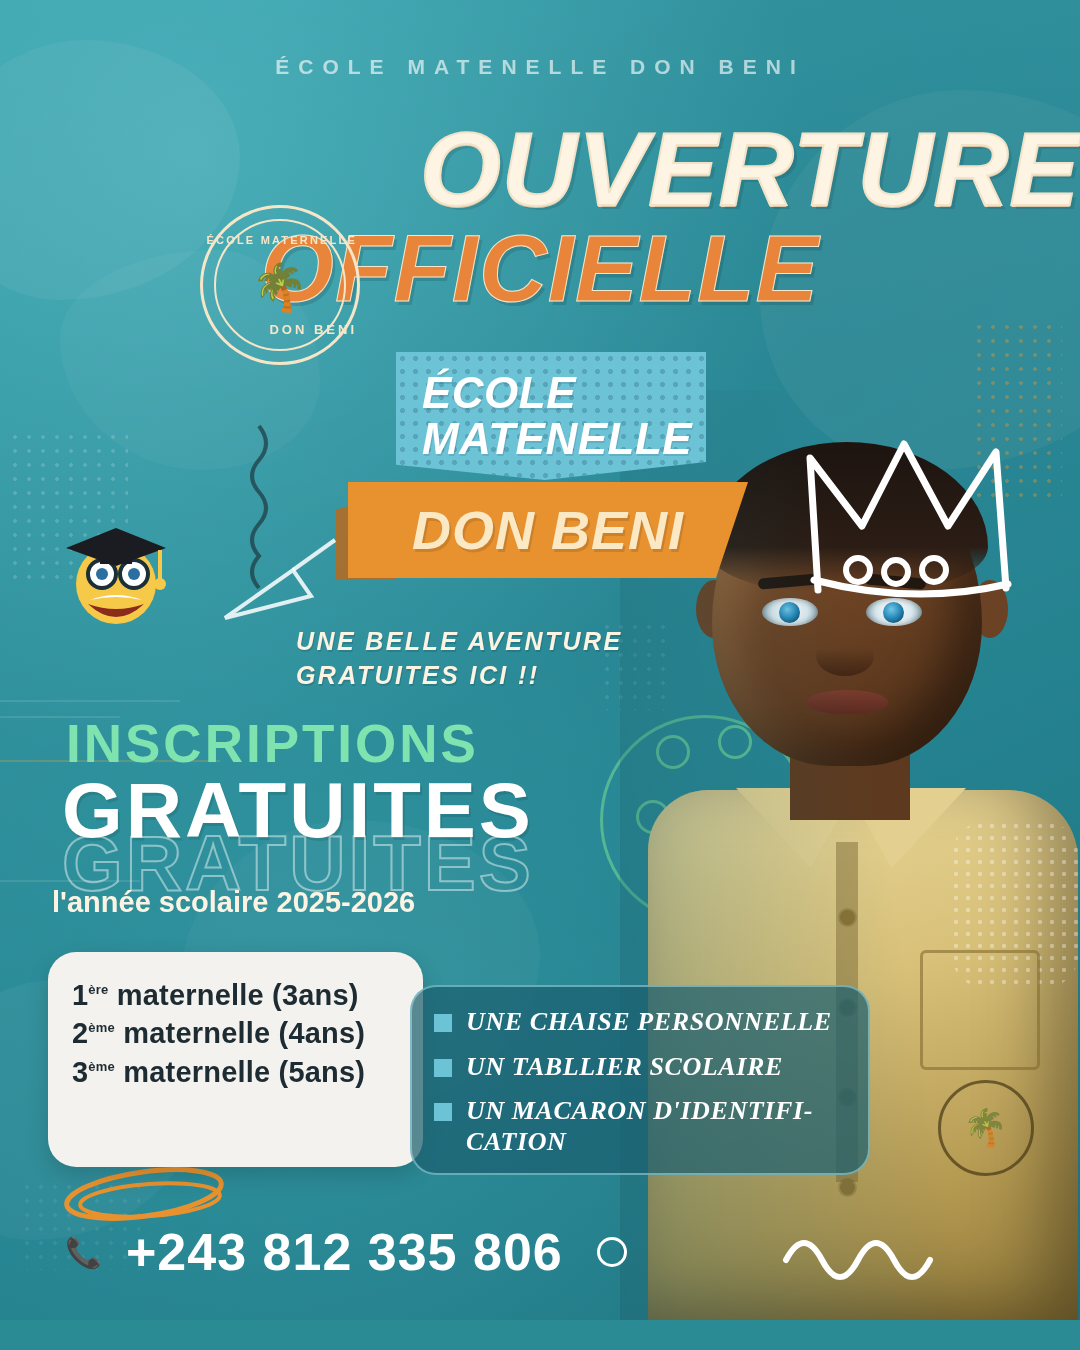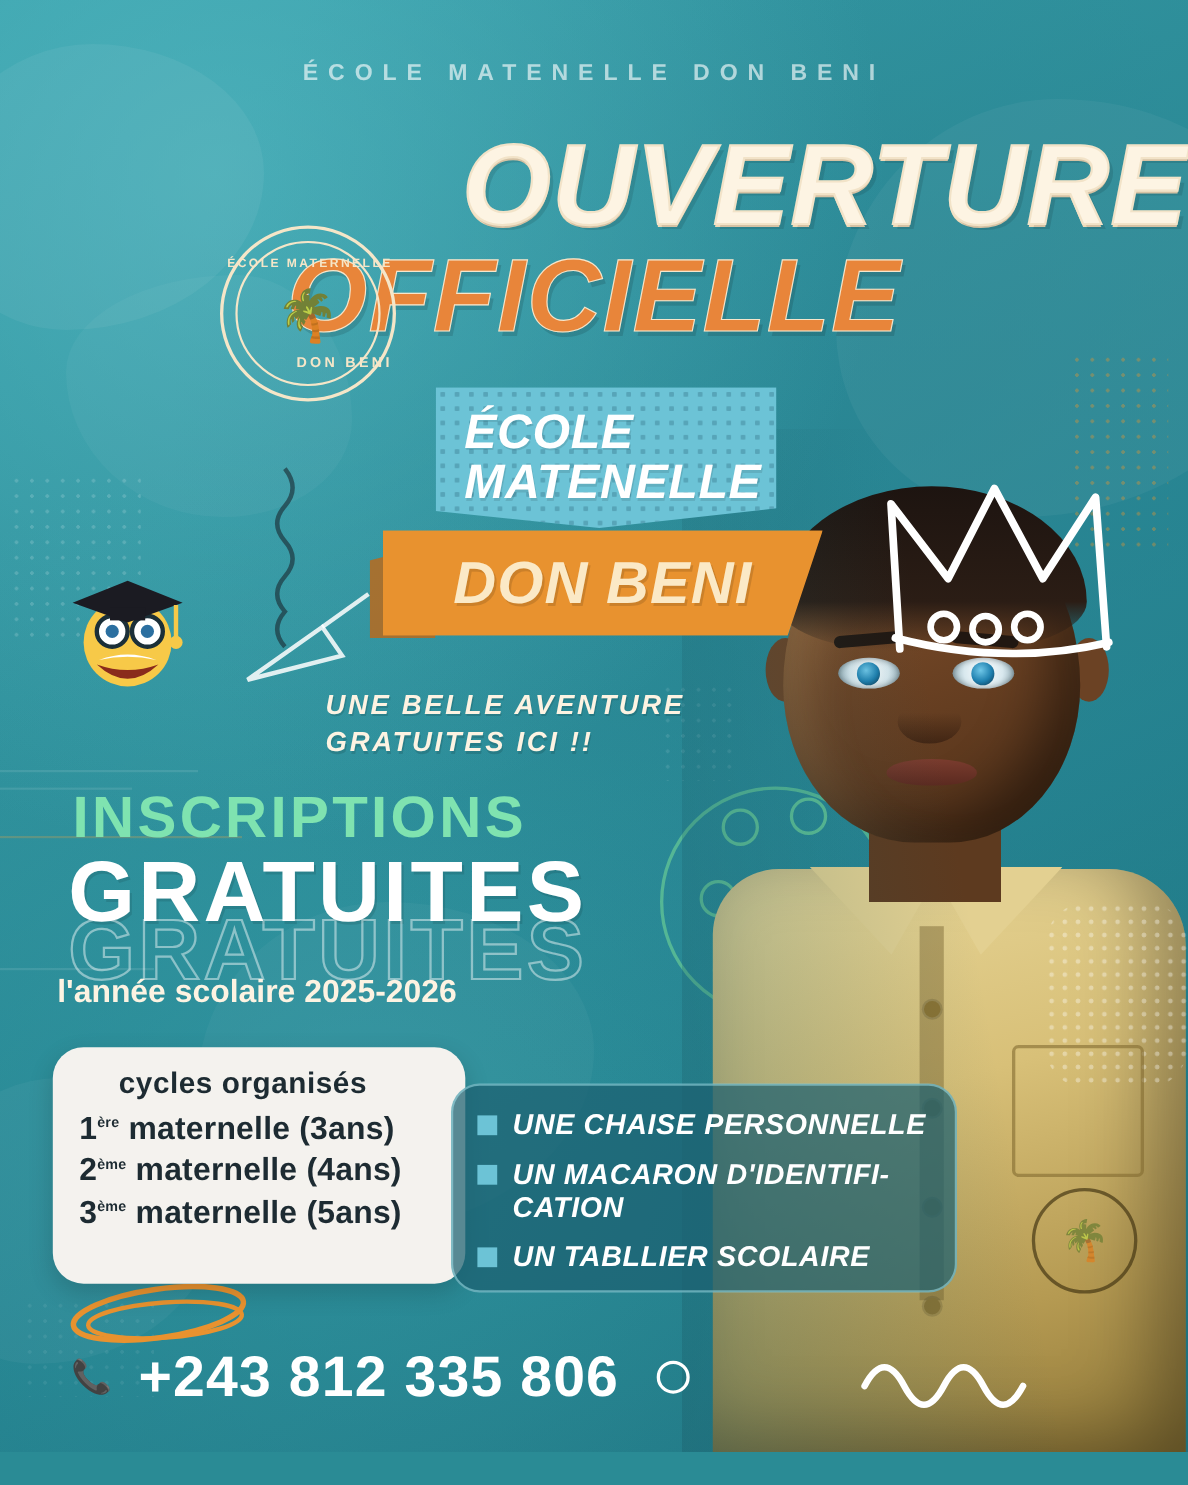--- a/index.html
+++ b/index.html
@@ -206,20 +206,21 @@
 
   
   .supplies {
     position: absolute; left: 410px; top: 985px;
     width: 460px; height: 190px;
     background: rgba(28,96,112,0.72);
     border: 2px solid rgba(160,225,235,0.55);
     border-radius: 26px;
     padding: 20px 22px;
     color: #fff;
+    font-family: Liberation Serif, serif;
   }
   .supplies .row { display: flex; align-items: flex-start; gap: 14px; margin-bottom: 14px; }
   .supplies .bullet {
     width: 18px; height: 18px; background: #6cc3d6; margin-top: 7px; flex: 0 0 18px;
   }
   .supplies .txt {
     font-weight: 900; font-style: italic; font-size: 26px; line-height: 1.18;
     letter-spacing: .6px;
   }
 
@@ -457,21 +458,20 @@
     <div>UNE BELLE AVENTURE</div>
     <div>GRATUITES ICI !!</div>
   </div>
 
   <div class="inscriptions">INSCRIPTIONS</div>
   <div class="gratuites">GRATUITES</div>
   <div class="gratuites-ghost">GRATUITES</div>
   <div class="year">l'année scolaire 2025-2026</div>
 
   <div class="cycles-card">
-    <div class="ct">cycles organisés</div>
     <ul>
       <li>
         <span>1</span><sup>ère</sup>
         <span>maternelle (3ans)</span>
       </li>
       <li>
         <span>2</span><sup>ème</sup>
         <span>maternelle (4ans)</span>
       </li>
       <li>
@@ -481,25 +481,25 @@
     </ul>
   </div>
 
   <div class="supplies">
     <div class="row">
       <span class="bullet"></span>
       <span class="txt">UNE CHAISE PERSONNELLE</span>
     </div>
     <div class="row">
       <span class="bullet"></span>
-      <span class="txt">UN MACARON D'IDENTIFI-CATION</span>
+      <span class="txt">UN TABLLIER SCOLAIRE</span>
     </div>
     <div class="row">
       <span class="bullet"></span>
-      <span class="txt">UN TABLLIER SCOLAIRE</span>
+      <span class="txt">UN MACARON D'IDENTIFI-CATION</span>
     </div>
   </div>
 
   <div class="phone">
     <span class="ring">📞</span>
     <span class="num">+243 812 335 806</span>
     <span class="circ"></span>
   </div>
 
 </div>

